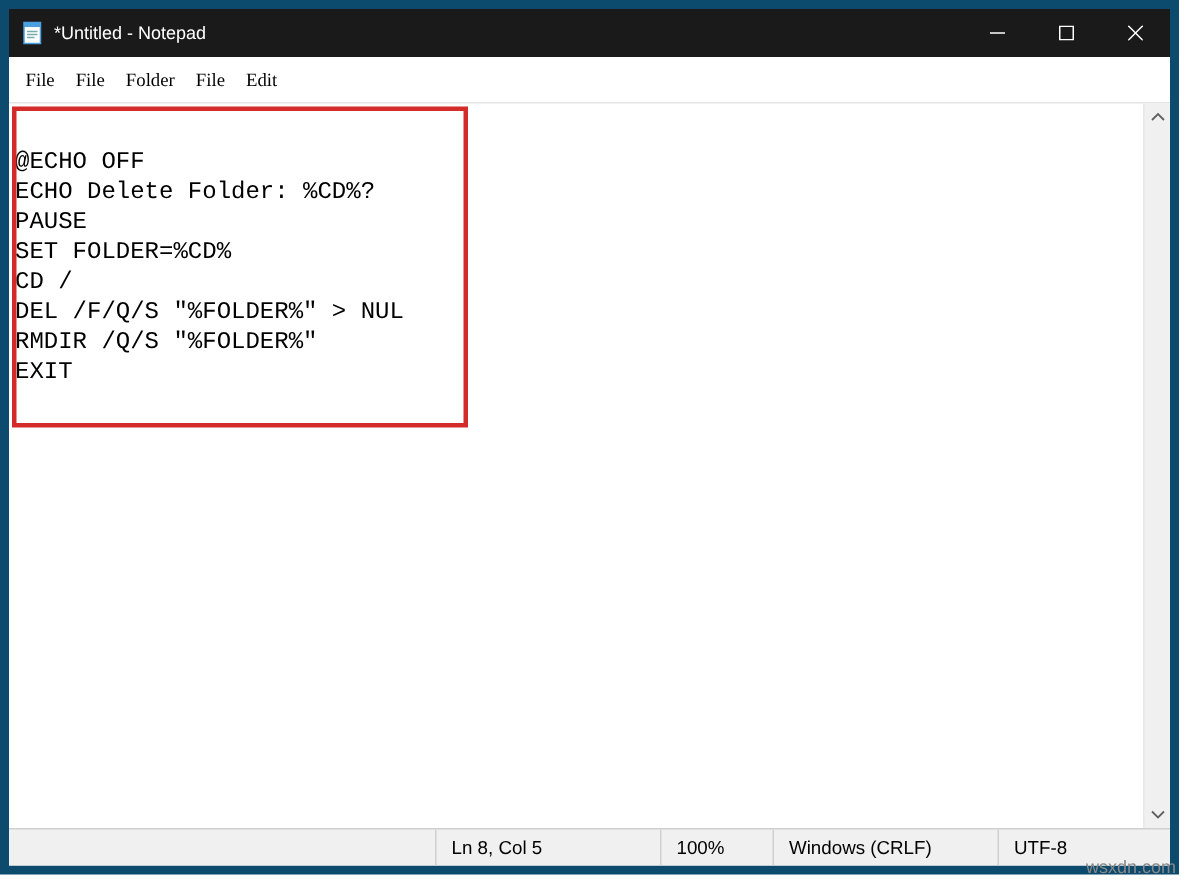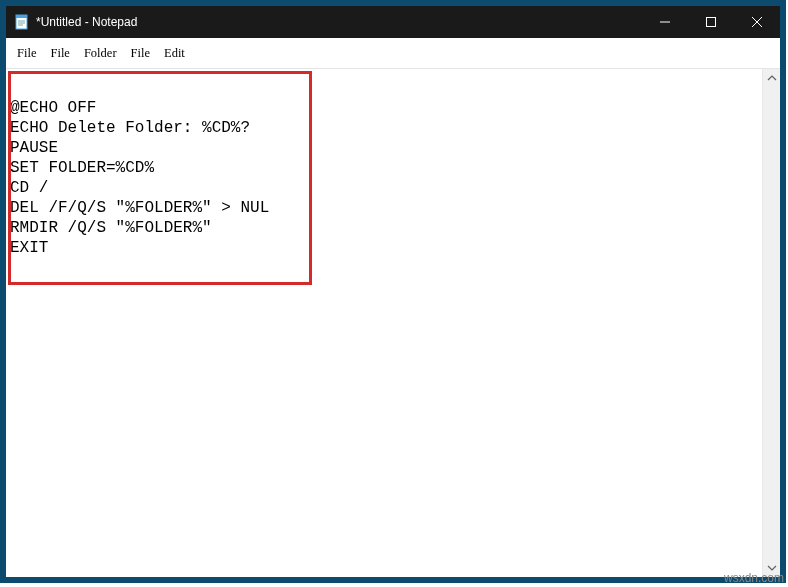--- a/index.html
+++ b/index.html
@@ -170,16 +170,23 @@
       </div>
       <div class="track"></div>
       <div class="arrow">
         <svg width="10" height="10" viewBox="0 0 10 10">
             <path d="M1 3 L5 7 L9 3" fill="none" stroke="#606060" stroke-width="1.2"></path>
           </svg>
       </div>
     </div>
   </div>
 
+  <div class="statusbar">
+    <div class="cell spacer"></div>
+    <div class="cell cell-pos">Ln 8, Col 5</div>
+    <div class="cell cell-zoom">100%</div>
+    <div class="cell cell-eol">Windows (CRLF)</div>
+    <div class="cell cell-enc">UTF-8</div>
+  </div>
 
 </div>
 
 <div class="watermark">wsxdn.com</div>
 
 </body></html>

